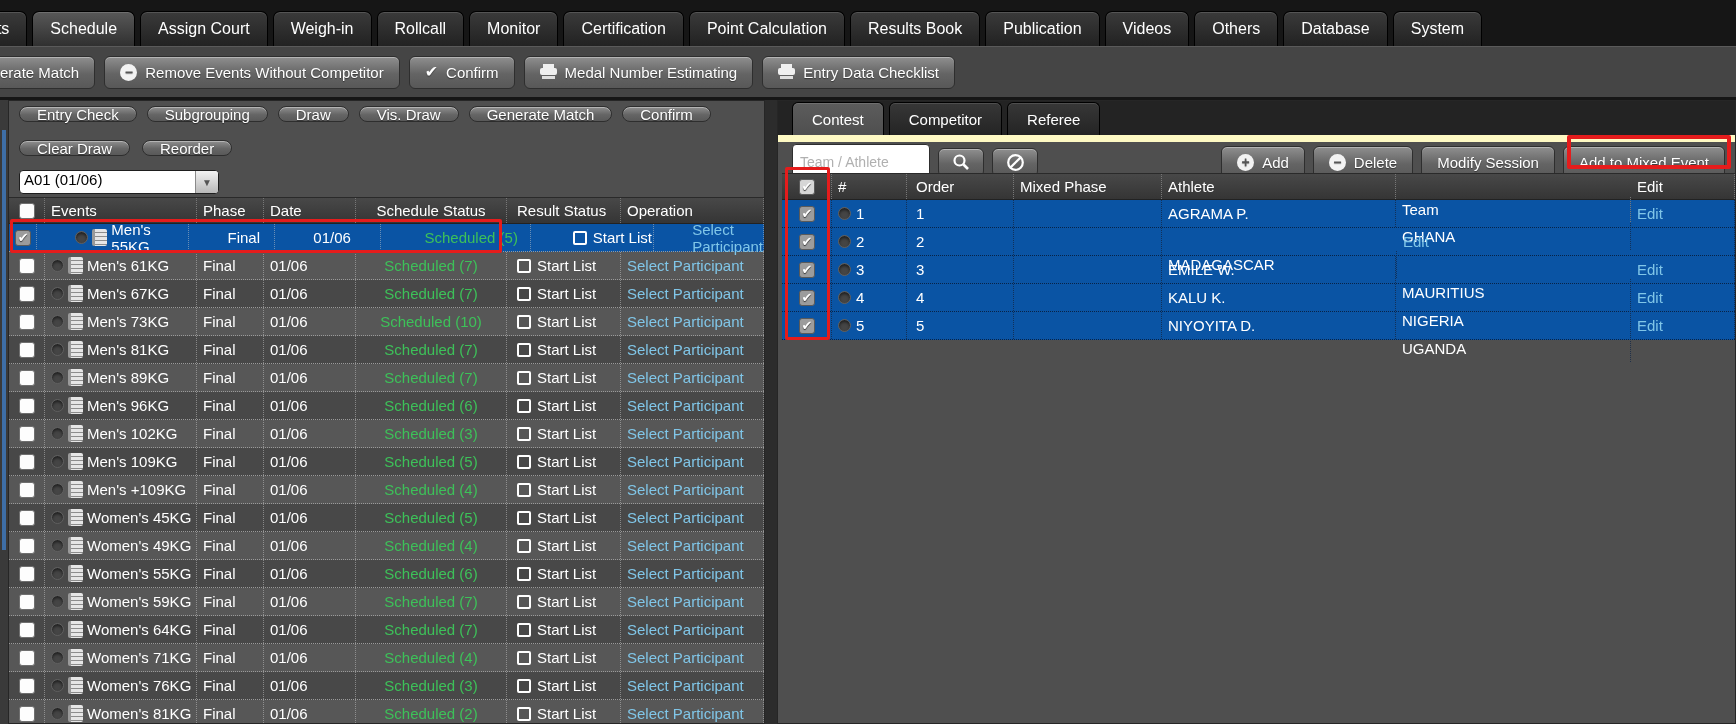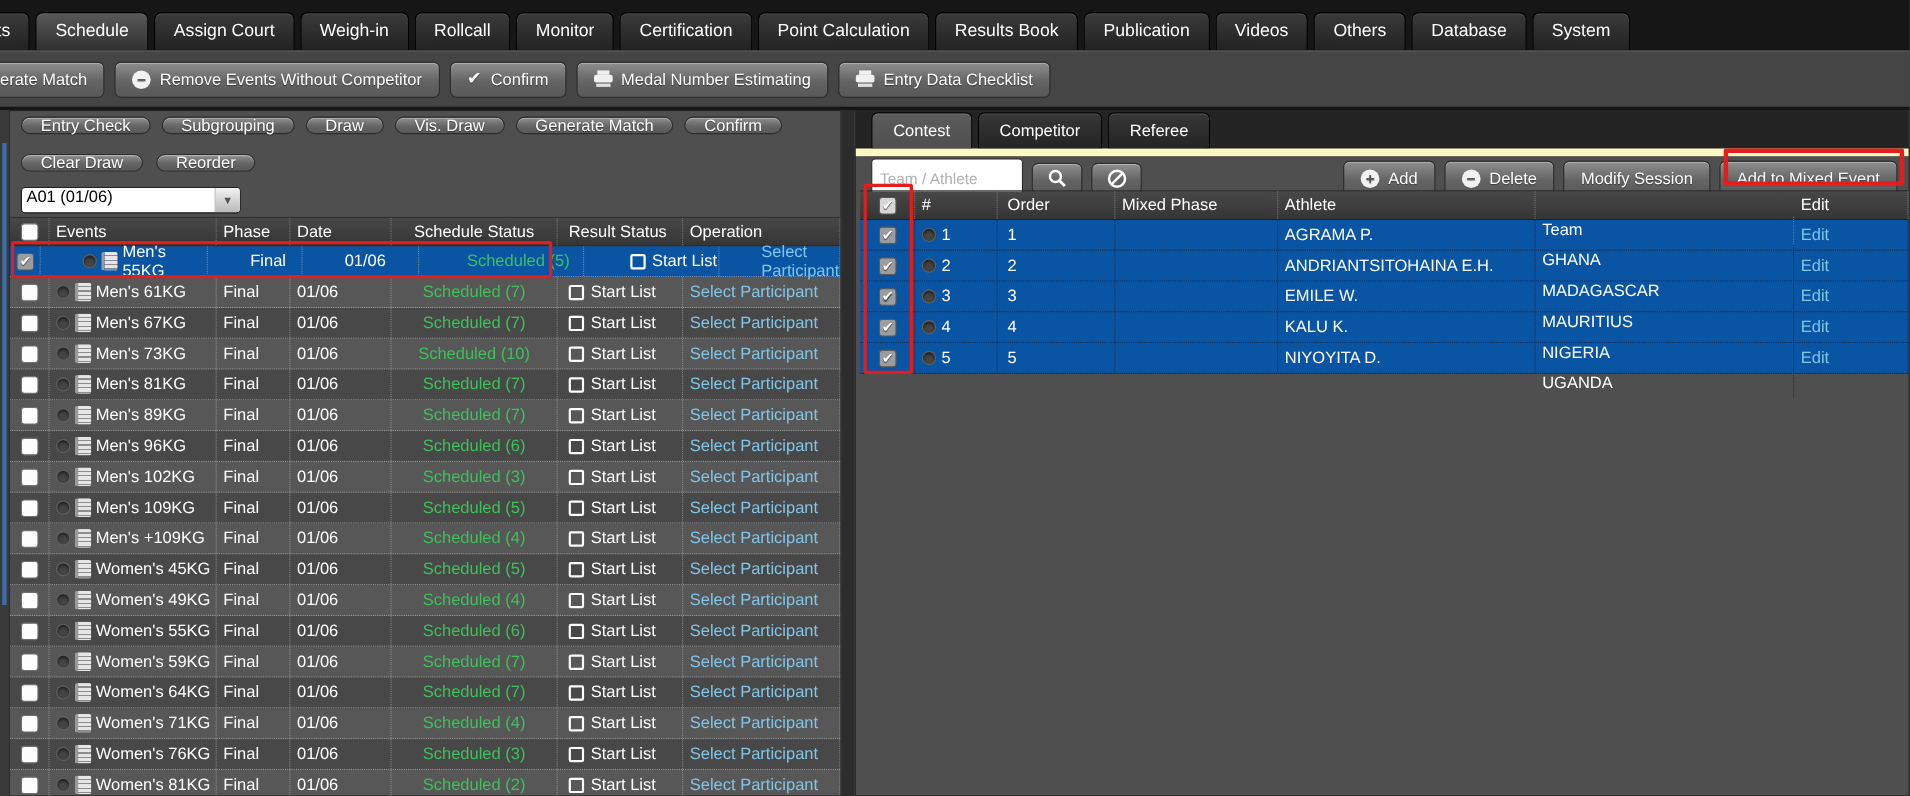--- a/index.html
+++ b/index.html
@@ -721,21 +721,20 @@
         <div class="trow">
           <div class="r r0">
             <span class="box checked"></span>
           </div>
           <div class="r r1">
             <span class="radio"></span>
             <span>2</span>
           </div>
           <div class="r r2">2</div>
           <div class="r r3"></div>
-          <div class="r r4">ANDRIANTSITOHAINA E.H.</div>
           <div class="r r5">MADAGASCAR</div>
           <div class="r r6">
             <span class="link">Edit</span>
           </div>
         </div>
 
         <div class="trow">
           <div class="r r0">
             <span class="box checked"></span>
           </div>

